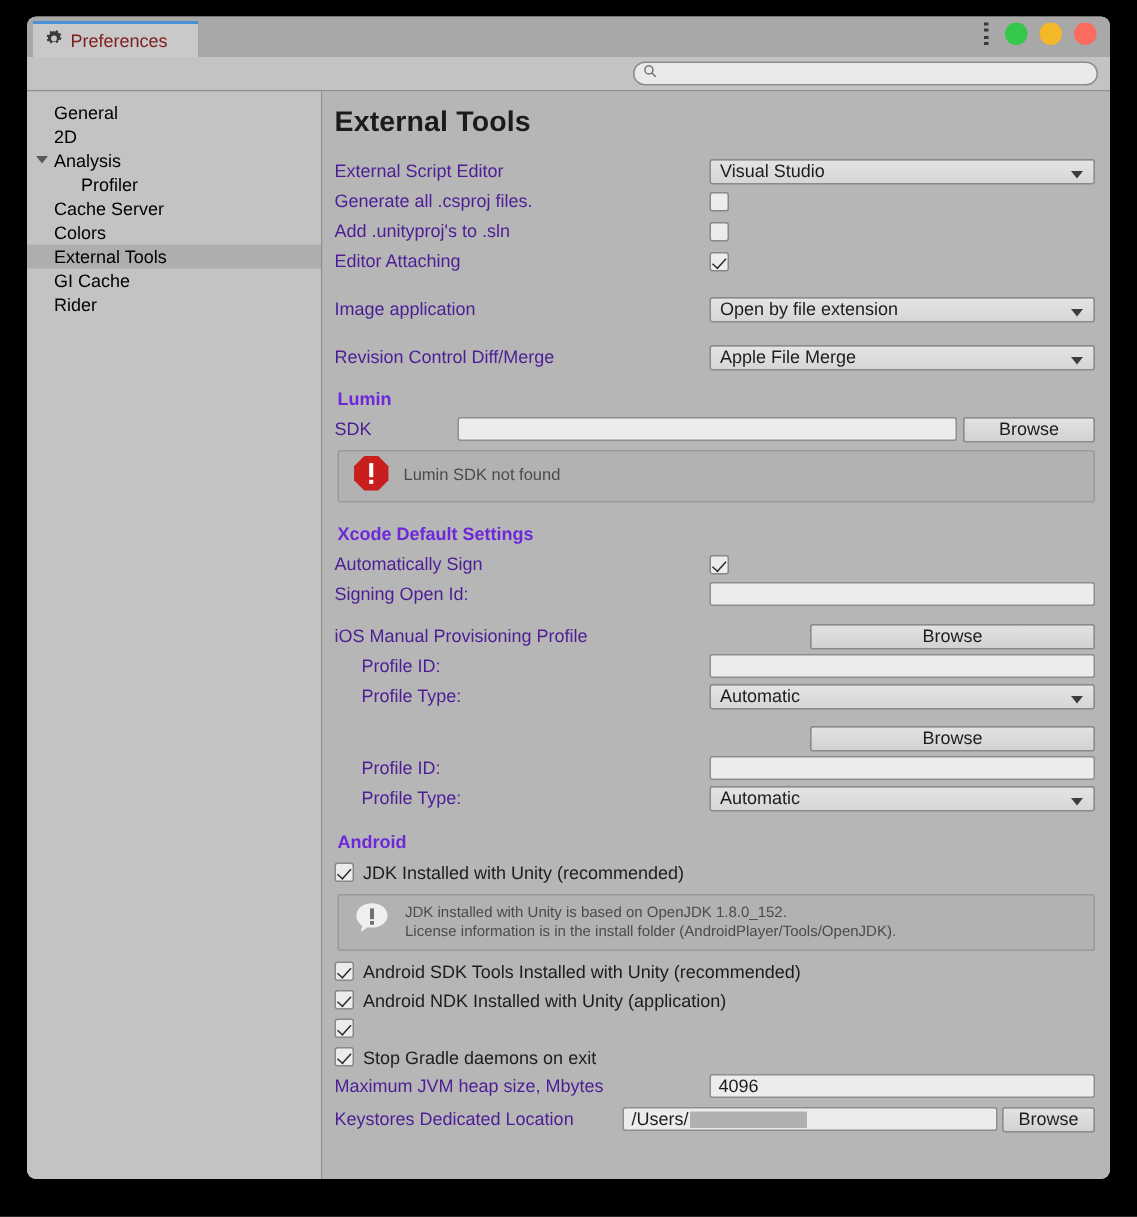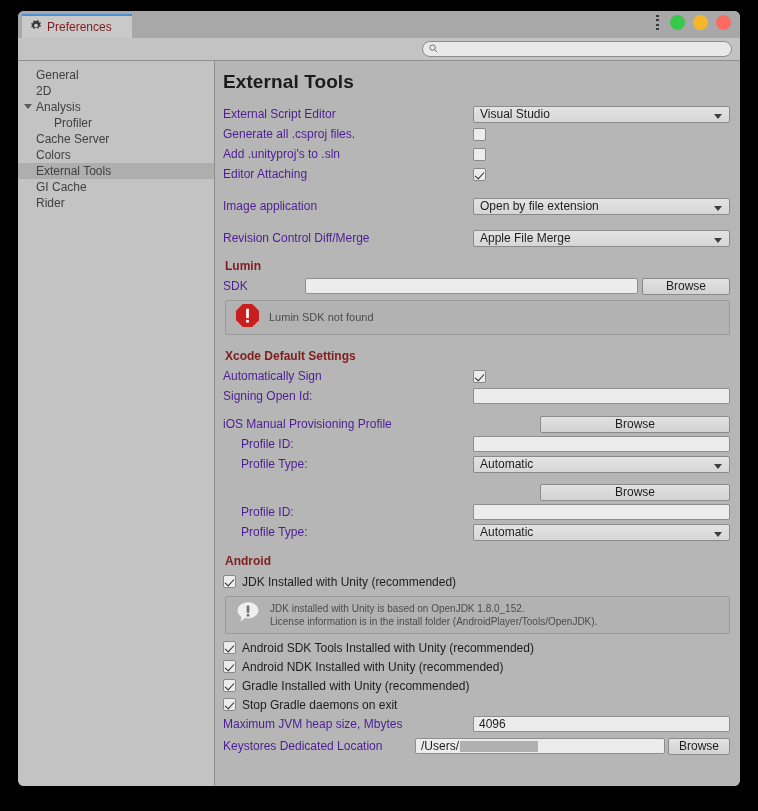--- a/index.html
+++ b/index.html
@@ -86,21 +86,21 @@
     background: #c3c3c3;
     border-right: 1px solid #8f8f8f;
     padding-top: 6px;
     flex: 0 0 auto;
   }
   .nav-item {
     height: 16px;
     display: flex;
     align-items: center;
     font-size: 12px;
-    color: #404040;
+    color: #000000;
     padding-left: 18px;
     position: relative;
   }
   .nav-item.indent { padding-left: 36px; }
   .nav-item.selected { background: #aeaeae; }
   .nav-item .tri {
     position: absolute;
     left: 6px; top: 5px;
     width: 0; height: 0;
     border-left: 4.5px solid transparent;
@@ -135,21 +135,21 @@
     flex: 0 0 auto;
     width: 250px;
     white-space: nowrap;
   }
   .lbl.sub { padding-left: 18px; }
   .lbl.narrow { width: 188px; }
   .lbl.mid { width: 192px; }
   .sec-title {
     font-size: 12px;
     font-weight: bold;
-    color: #7f1d1d;
+    color: #6d28d9;
     margin: 12px 0 4px 2px;
   }
   .ctrl { flex: 1 1 auto; display: flex; align-items: center; }
   .dropdown {
     flex: 1 1 auto;
     height: 17px;
     background: linear-gradient(#e4e4e4, #d6d6d6);
     border: 1px solid #8a8a8a;
     border-radius: 2px;
     display: flex;
@@ -487,25 +487,24 @@
       </div>
 
       <div style="height:4px"></div>
 
       <div class="cbrow">
         <span class="cb checked"></span>
         <span>Android SDK Tools Installed with Unity (recommended)</span>
       </div>
       <div class="cbrow">
         <span class="cb checked"></span>
-        <span>Android NDK Installed with Unity (recommended)</span>
+        <span>Android NDK Installed with Unity (application)</span>
       </div>
       <div class="cbrow">
         <span class="cb checked"></span>
-        <span>Gradle Installed with Unity (recommended)</span>
       </div>
       <div class="cbrow">
         <span class="cb checked"></span>
         <span>Stop Gradle daemons on exit</span>
       </div>
 
       <div class="row tall">
         <div class="lbl">Maximum JVM heap size, Mbytes</div>
         <div class="ctrl">
             <div class="textfield">4096</div>

